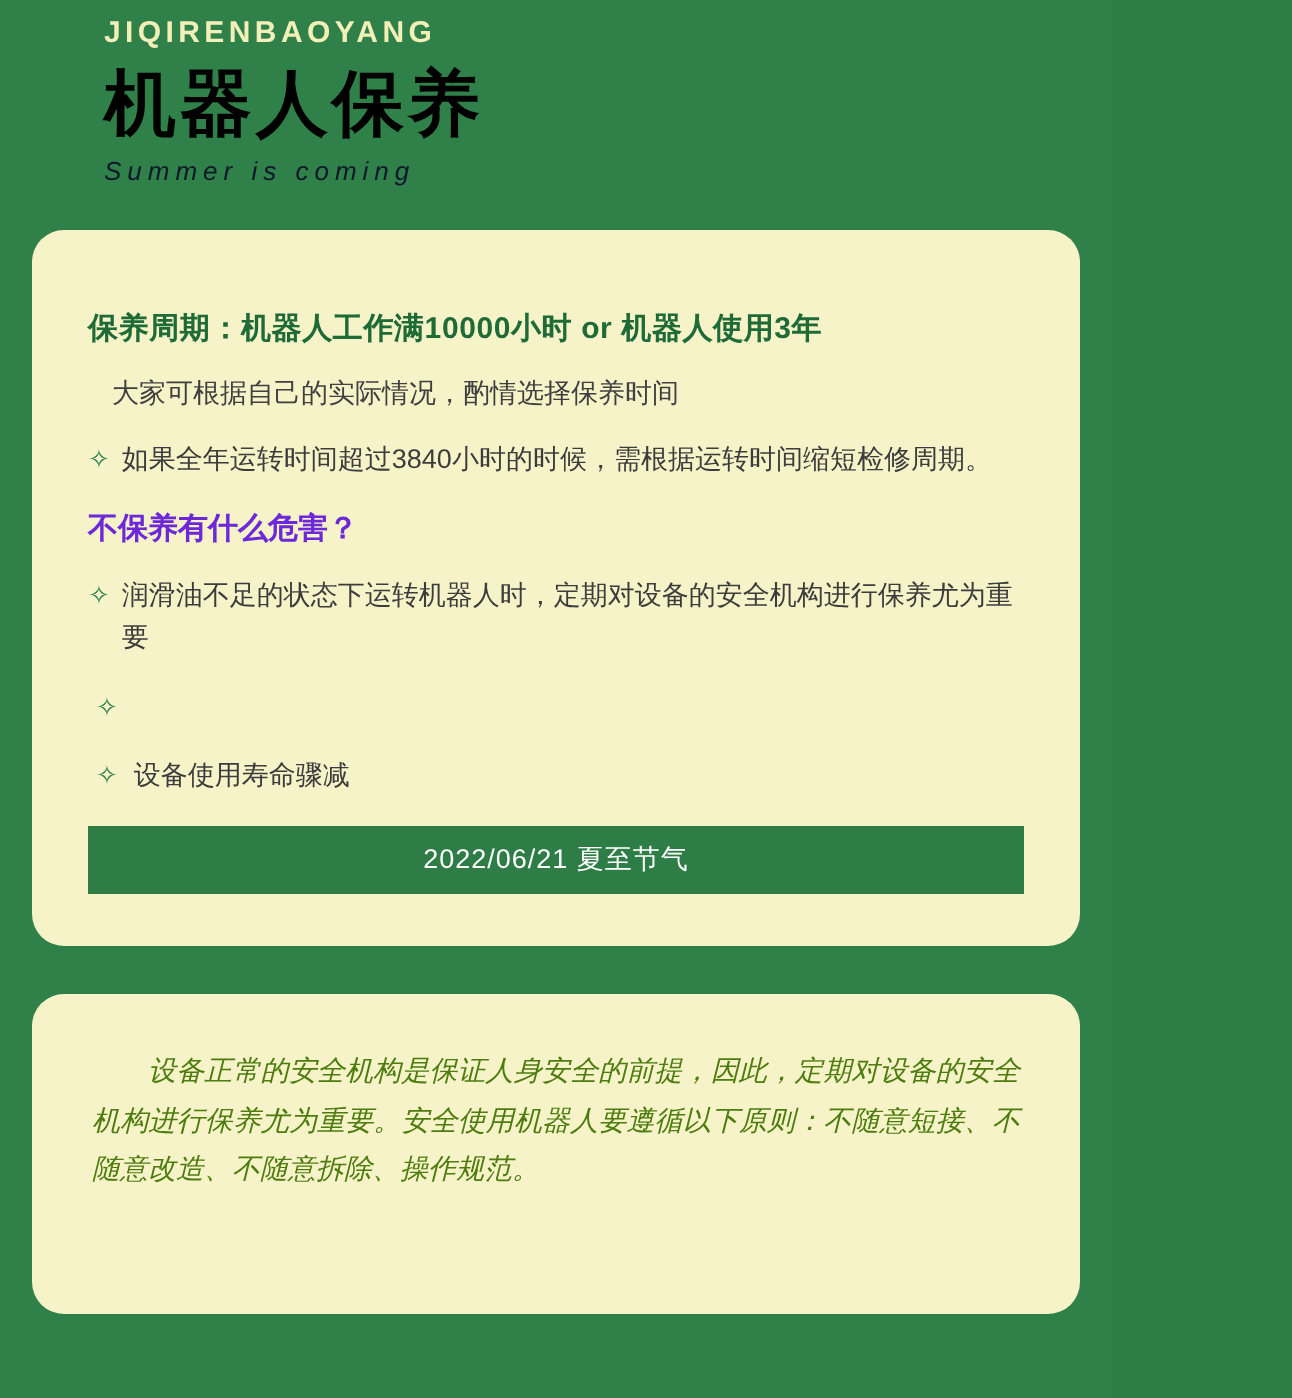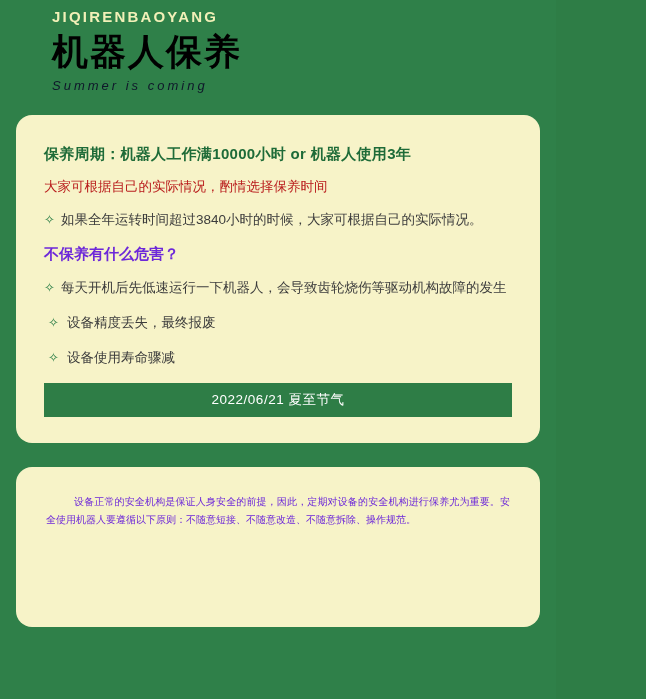--- a/index.html
+++ b/index.html
@@ -57,27 +57,27 @@
   }
   .card-second {
     margin-top: 24px;
     padding: 26px 30px 30px 30px;
     min-height: 160px;
   }
   .lead {
     color: #1e6b38;
     font-size: 15px;
     font-weight: bold;
-    margin: 2px 0 14px 0;
+    margin: 12px 0 14px 0;
     letter-spacing: 0.3px;
   }
   .note {
-    color: #b91c1c;
+    color: #404040;
     font-size: 13.5px;
-    margin: 0 0 14px 0;
+    margin: 0 0 14px 12px;
   }
   .bullet {
     color: #3c3c3c;
     font-size: 13.5px;
     line-height: 1.55;
     margin: 0 0 14px 0;
     display: flex;
     align-items: flex-start;
   }
   .bullet .mark {
@@ -100,59 +100,59 @@
   .date-bar {
     margin-top: 8px;
     background: #2e7d46;
     color: #ffffff;
     font-size: 13.5px;
     text-align: center;
     padding: 8px 16px;
     letter-spacing: 0.5px;
   }
   .para {
-    color: #6d28d9;
-    font-size: 10px;
+    color: #4d7c0f;
+    font-size: 14px;
     line-height: 1.75;
     text-indent: 28px;
     margin: 0 0 4px 0;
     text-align: justify;
+    font-style: italic;
   }
 </style>
 </head>
 <body>
 
 <div class="page">
 
   <div class="header">
     <div class="pinyin">JIQIRENBAOYANG</div>
     <div class="main-title">机器人保养</div>
     <div class="sub-title">Summer is coming</div>
   </div>
 
   <div class="card card-main">
     <div class="card-main-inner">
       <p class="lead">保养周期：机器人工作满10000小时 or 机器人使用3年</p>
       <p class="note">大家可根据自己的实际情况，酌情选择保养时间</p>
 
       <div class="bullet">
         <span class="mark">✧</span>
-        <span>如果全年运转时间超过3840小时的时候，大家可根据自己的实际情况。</span>
+        <span>如果全年运转时间超过3840小时的时候，需根据运转时间缩短检修周期。</span>
       </div>
 
       <p class="section-q">不保养有什么危害？</p>
 
       <div class="bullet">
         <span class="mark">✧</span>
-        <span>每天开机后先低速运行一下机器人，会导致齿轮烧伤等驱动机构故障的发生</span>
+        <span>润滑油不足的状态下运转机器人时，定期对设备的安全机构进行保养尤为重要</span>
       </div>
 
       <div class="bullet indent">
         <span class="mark">✧</span>
-        <span>设备精度丢失，最终报废</span>
       </div>
 
       <div class="bullet indent">
         <span class="mark">✧</span>
         <span>设备使用寿命骤减</span>
       </div>
 
       <div class="date-bar">2022/06/21 夏至节气</div>
     </div>
   </div>

